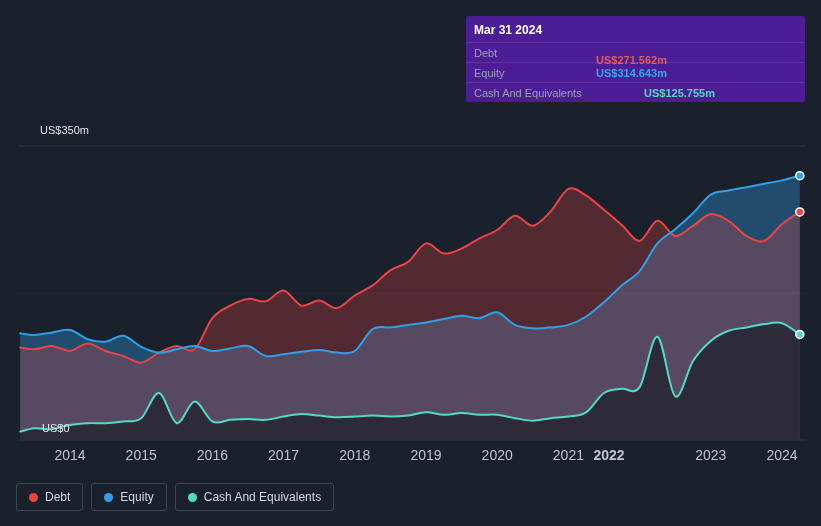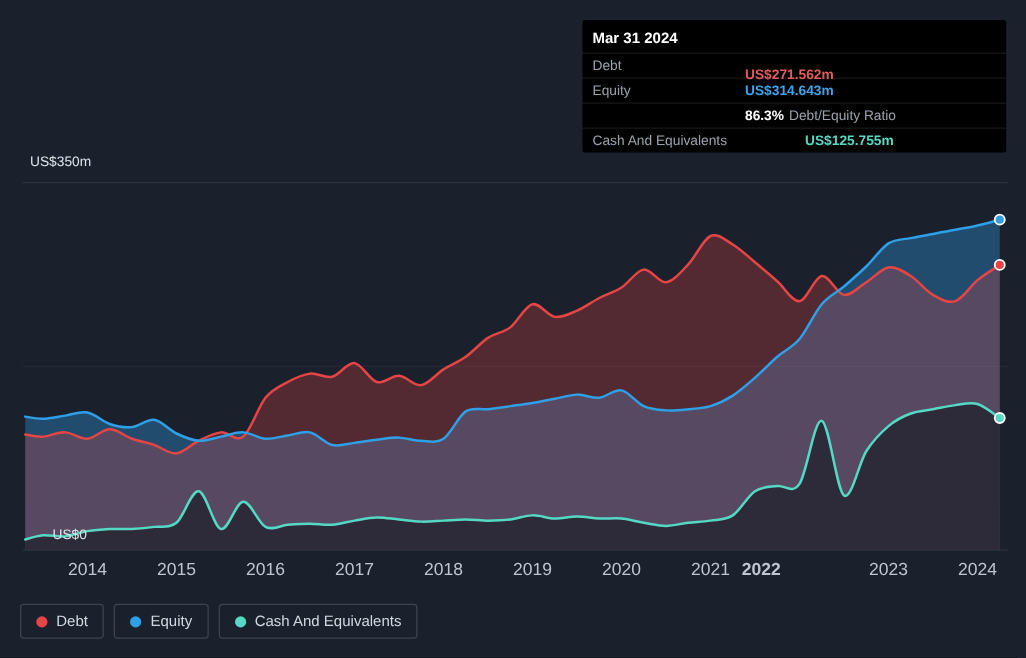--- a/index.html
+++ b/index.html
@@ -2,27 +2,27 @@
 <html><head>
 <meta charset="utf-8">
 <style>
   html,body{margin:0;padding:0;background:#10151d;}
   body{font-family:"Liberation Sans", sans-serif;}
   .panel{position:relative;width:821px;height:526px;background:#1b212c;overflow:hidden;}
 
   svg.chart{position:absolute;left:0;top:0;z-index:1;display:block;}
 
   .y-label{position:absolute;font-size:11px;color:#dfe4ea;z-index:2;}
-  .y-top{left:24px;top:124px;}
+  .y-top{left:40px;top:124px;}
   .y-bottom{left:22px;top:422px;margin-left:20px;}
 
   .x-axis{position:absolute;left:0;top:447px;width:100%;height:16px;z-index:2;}
   .x-tick{position:absolute;width:44px;text-align:center;font-size:14px;color:#bdc5d0;}
 
-  .tooltip{position:absolute;left:466px;top:16px;width:339px;background:#000000;border-radius:2px;z-index:5;box-sizing:border-box;}
+  .tooltip{position:absolute;left:466px;top:16px;width:339px;background:#4c1d95;border-radius:2px;z-index:5;box-sizing:border-box;}
   .t-date{padding:7px 8px 5px;font-size:12px;font-weight:bold;color:#ffffff;}
   .t-row{display:flex;align-items:center;height:19px;border-top:1px solid rgba(255,255,255,0.09);padding:0 8px;font-size:11px;}
   .t-label{width:122px;color:#9aa3ad;flex:none;}
   .t-value{font-weight:bold;}
   .v-debt{color:#e35c5c;margin-top:15px;}
   .v-equity{color:#39a5ec;}
   .v-cash{color:#55d8c4;margin-left:48px;}
   .v-ratio-bold{color:#ffffff;font-weight:bold;}
   .v-ratio-rest{color:#9aa3ad;margin-left:4px;font-weight:normal;}
 
@@ -74,24 +74,20 @@
     <div class="t-date">Mar 31 2024</div>
     <div class="t-row">
       <span class="t-label">Debt</span>
       <span class="t-value v-debt">US$271.562m</span>
     </div>
     <div class="t-row">
       <span class="t-label">Equity</span>
       <span class="t-value v-equity">US$314.643m</span>
     </div>
     <div class="t-row">
-      <span class="t-label"></span>
-      <span class="t-value"><span class="v-ratio-bold">86.3%</span><span class="v-ratio-rest">Debt/Equity Ratio</span></span>
-    </div>
-    <div class="t-row">
       <span class="t-label">Cash And Equivalents</span>
       <span class="t-value v-cash">US$125.755m</span>
     </div>
   </div>
 
   <div class="legend">
     <div class="legend-item">
       <span class="dot dot-debt"></span>
       <span>Debt</span>
     </div>

